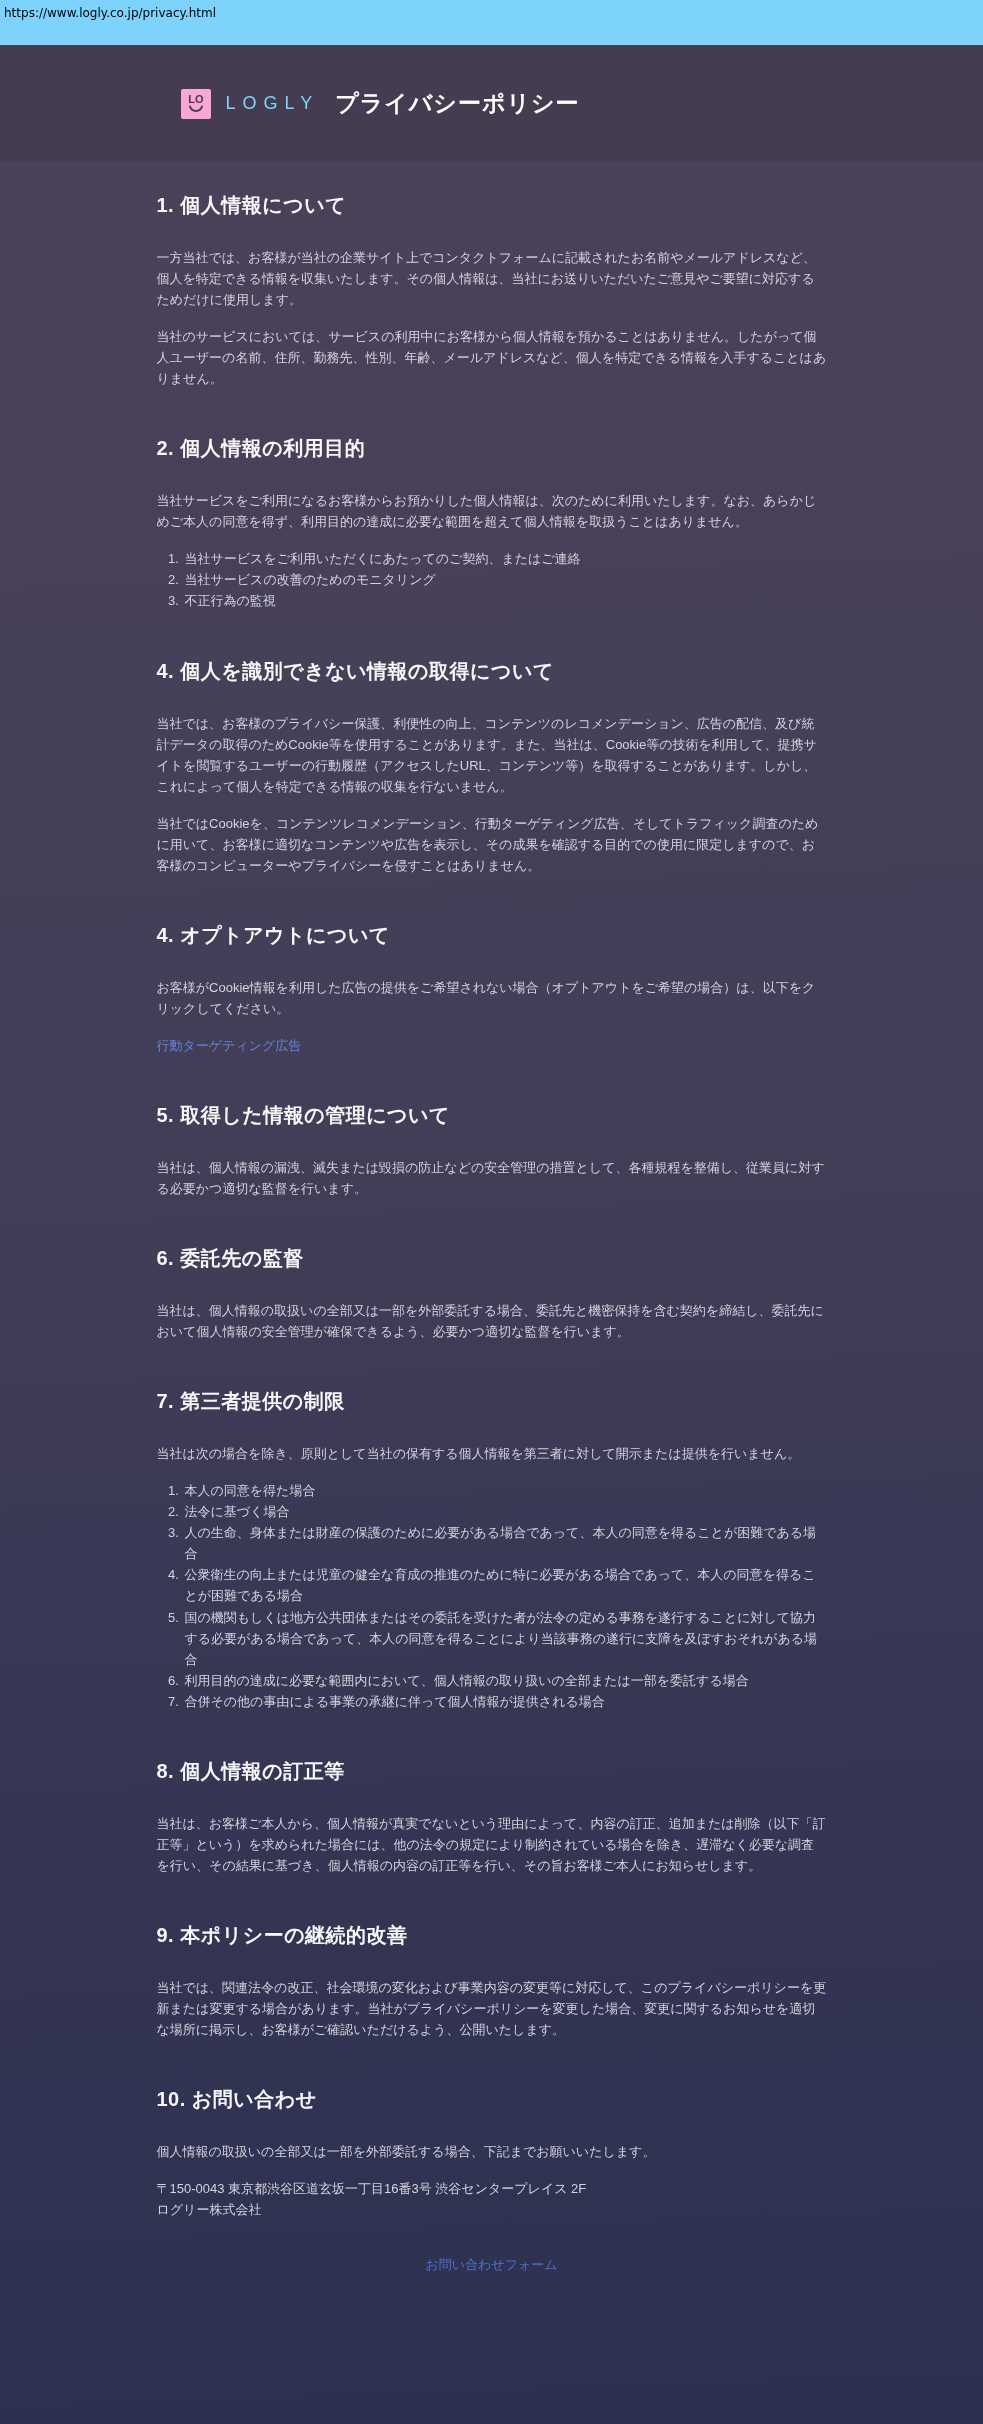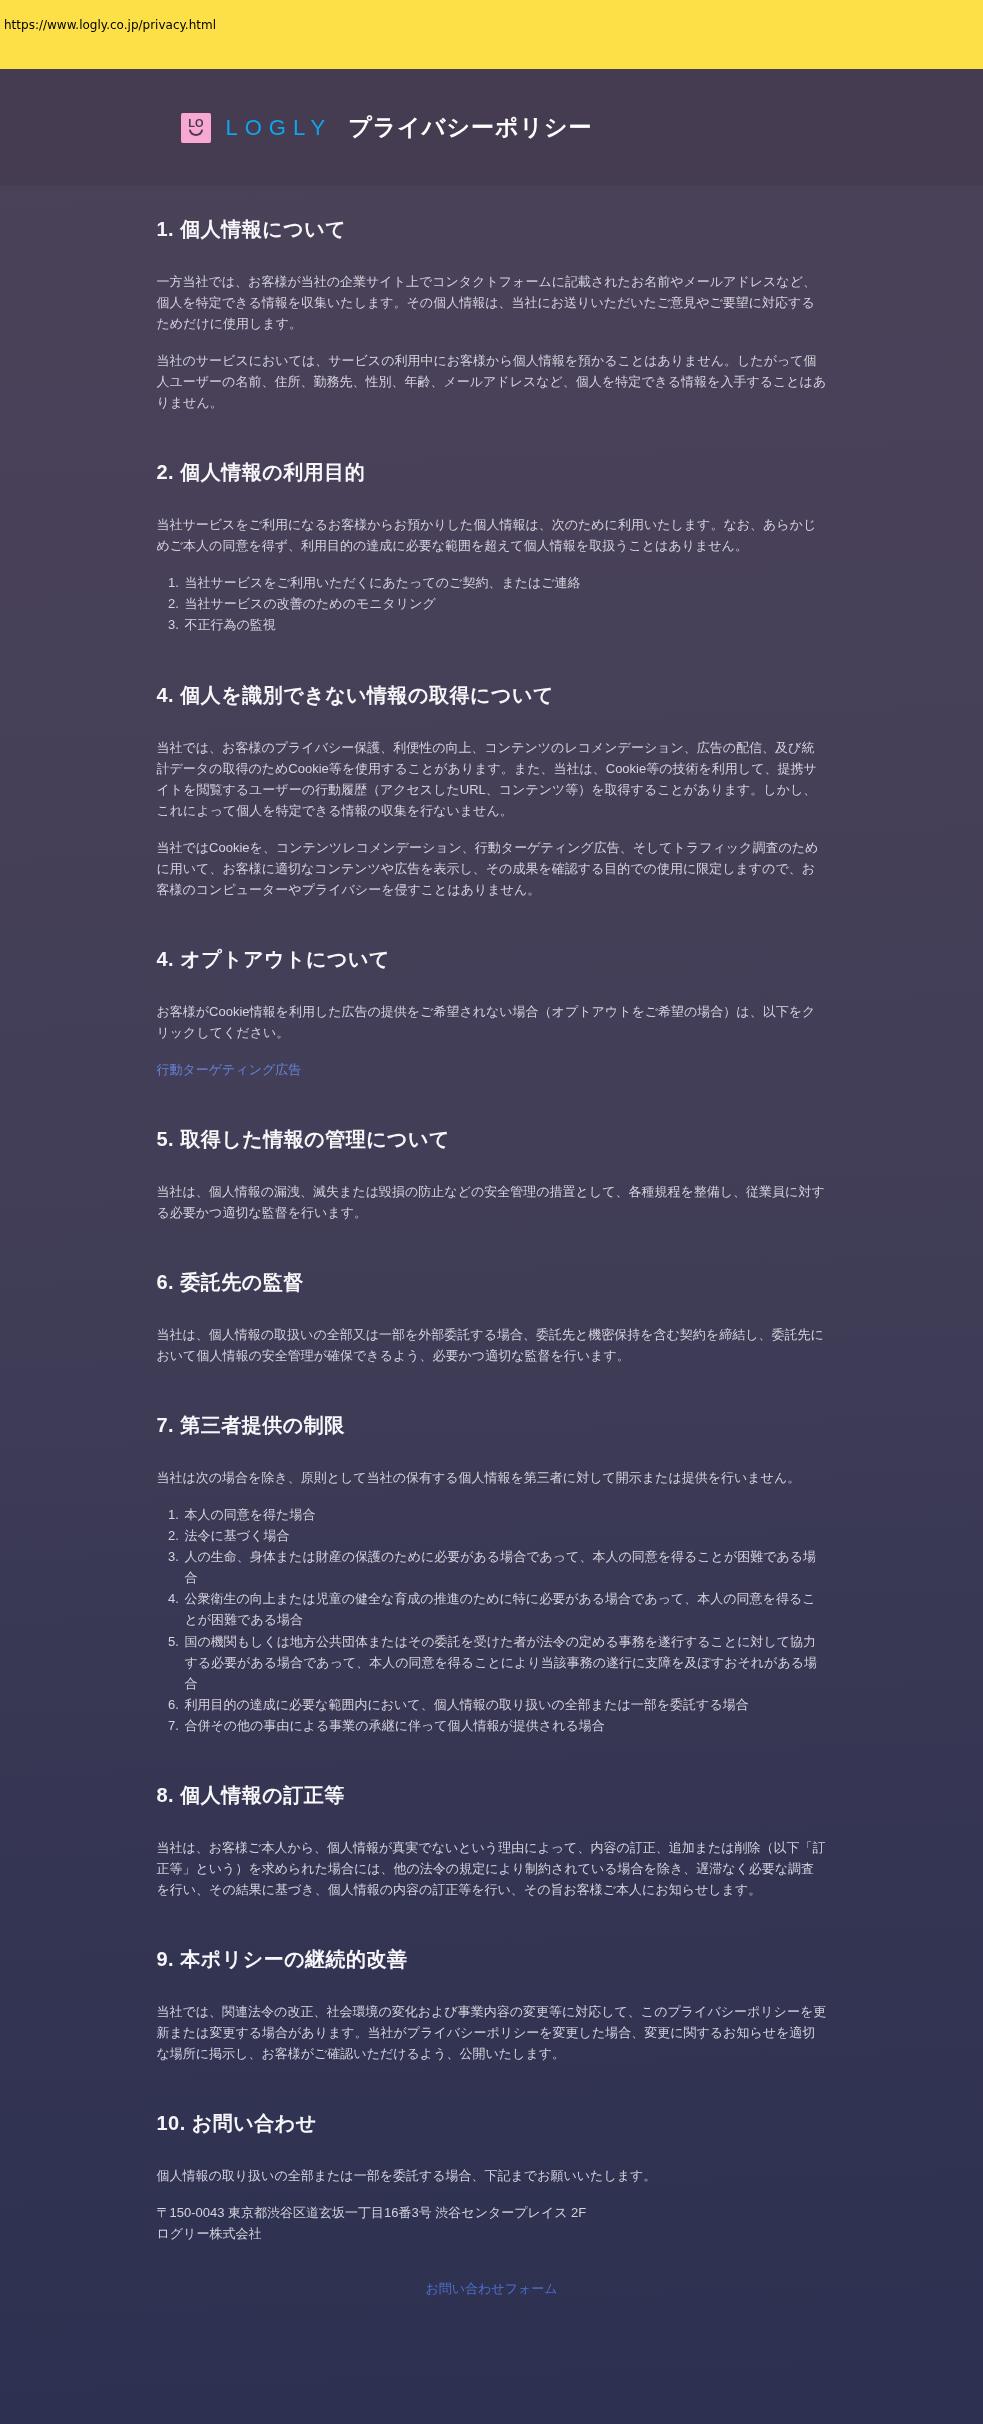--- a/index.html
+++ b/index.html
@@ -2,25 +2,25 @@
 <html lang="ja"><head>
 <meta charset="utf-8">
 <style>
   html, body { margin: 0; padding: 0; }
   body {
     font-family: "Liberation Sans", "DejaVu Sans", sans-serif;
     background: #fff;
     width: 983px;
   }
   .urlbar {
-    background: #fde047;
+    background: #7dd3fc;
     color: #000000;
     font-size: 12px;
     line-height: 19px;
-    padding: 16px 4px;
+    padding: 4px 4px;
     height: 37px;
     font-family: "DejaVu Sans", sans-serif;
   }
   .page {
     min-height: 2405px;
     background: linear-gradient(178deg, #4b4259 0%, #423e57 45%, #343553 75%, #2c3050 100%);
   }
   header.site-header {
     background: #453c52;
     height: 117px;
@@ -38,22 +38,22 @@
     width: 30px;
     height: 30px;
     background: #f9a8d4;
     border-radius: 2px;
     display: inline-flex;
     align-items: center;
     justify-content: center;
     flex: 0 0 auto;
   }
   .wordmark {
-    color: #0ea5e9;
-    font-size: 22px;
+    color: #7dd3fc;
+    font-size: 18px;
     letter-spacing: 7px;
     margin: 0 16px 0 15px;
     font-weight: 500;
     white-space: nowrap;
   }
   h1.page-title {
     color: #ffffff;
     font-size: 23px;
     font-weight: bold;
     margin: 0;
@@ -157,18 +157,18 @@
       <section>
         <h2 class="sec-title">8. 個人情報の訂正等</h2>
         <p>当社は、お客様ご本人から、個人情報が真実でないという理由によって、内容の訂正、追加または削除（以下「訂正等」という）を求められた場合には、他の法令の規定により制約されている場合を除き、遅滞なく必要な調査を行い、その結果に基づき、個人情報の内容の訂正等を行い、その旨お客様ご本人にお知らせします。</p>
       </section>
       <section>
         <h2 class="sec-title">9. 本ポリシーの継続的改善</h2>
         <p>当社では、関連法令の改正、社会環境の変化および事業内容の変更等に対応して、このプライバシーポリシーを更新または変更する場合があります。当社がプライバシーポリシーを変更した場合、変更に関するお知らせを適切な場所に掲示し、お客様がご確認いただけるよう、公開いたします。</p>
       </section>
       <section>
         <h2 class="sec-title">10. お問い合わせ</h2>
-        <p>個人情報の取り扱いの全部または一部を委託する場合、下記までお願いいたします。</p>
+        <p>個人情報の取扱いの全部又は一部を外部委託する場合、下記までお願いいたします。</p>
         <p>〒150-0043 東京都渋谷区道玄坂一丁目16番3号 渋谷センタープレイス 2F<br>ログリー株式会社</p>
         <p class="center"><a href="#">お問い合わせフォーム</a></p>
       </section>
     </main>
 </div>
 
 </body></html>

